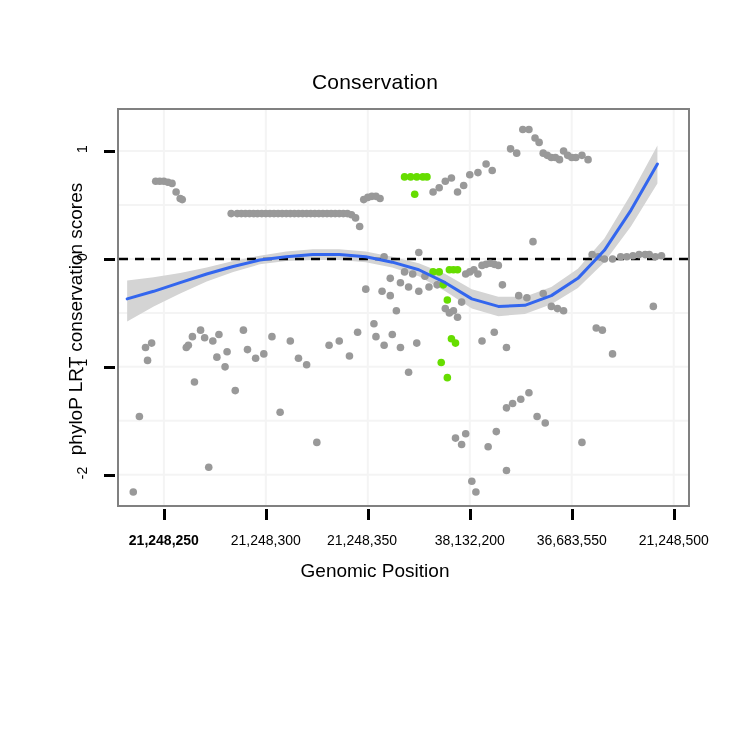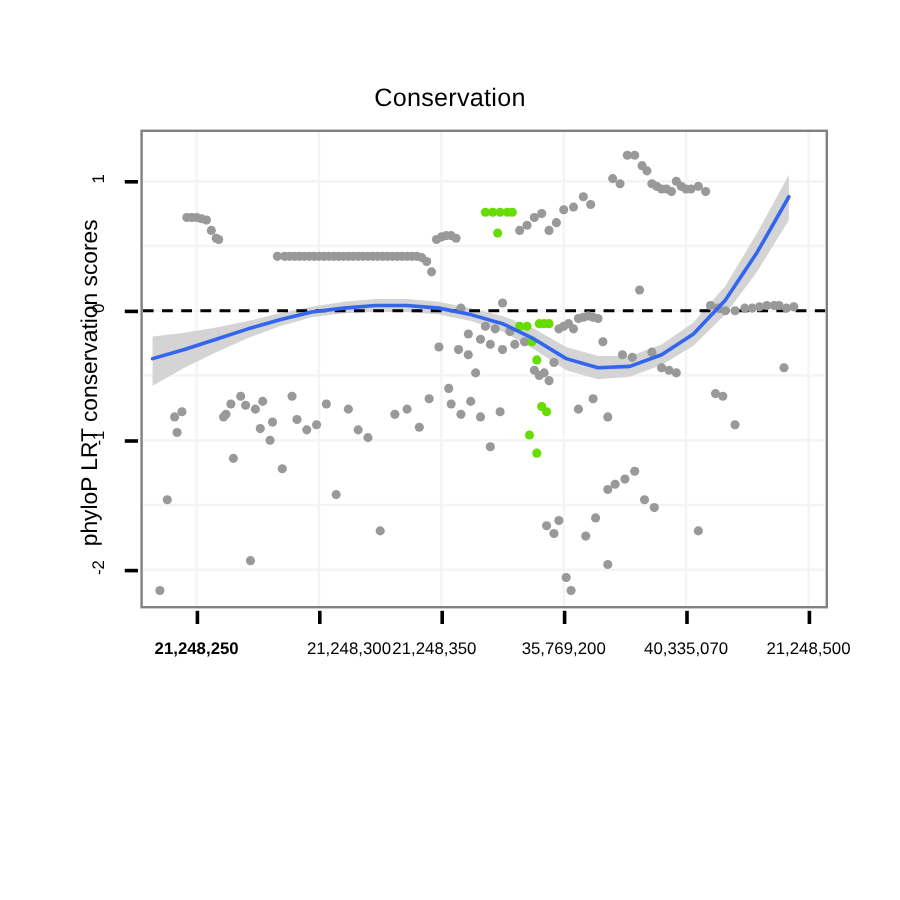--- a/index.html
+++ b/index.html
@@ -64,20 +64,21 @@
   #legend-label{font-size:15px;color:#000;}
 </style>
 </head>
 <body>
 
 <div id="stage">
 
   <div id="chart-title">Conservation</div>
 
   <div id="y-axis-label">phyloP LRT conservation scores</div>
+  <div id="x-axis-label">Genomic Position</div>
 
   <div id="panel">
     <svg id="plotsvg" width="569" height="395">
         <g>
           <line x1="0" x2="569" y1="41.01092896174862" y2="41.01092896174862" stroke="#f4f4f4" stroke-width="2"></line>
           <line x1="0" x2="569" y1="148.93442622950818" y2="148.93442622950818" stroke="#f4f4f4" stroke-width="2"></line>
           <line x1="0" x2="569" y1="256.85792349726773" y2="256.85792349726773" stroke="#f4f4f4" stroke-width="2"></line>
           <line x1="0" x2="569" y1="364.78142076502735" y2="364.78142076502735" stroke="#f4f4f4" stroke-width="2"></line>
           <line x1="0" x2="569" y1="310.81967213114757" y2="310.81967213114757" stroke="#f4f4f4" stroke-width="2"></line>
           <line x1="0" x2="569" y1="202.89617486338798" y2="202.89617486338798" stroke="#f4f4f4" stroke-width="2"></line>
@@ -304,25 +305,25 @@
       <div class="ytick-label" style="top: 141.011px; left: 62px;">1</div>
       <div class="ytick" style="top: 257.934px;"></div>
       <div class="ytick-label" style="top: 248.934px; left: 62px;">0</div>
       <div class="ytick" style="top: 365.858px;"></div>
       <div class="ytick-label" style="top: 356.858px; left: 62px;">-1</div>
       <div class="ytick" style="top: 473.781px;"></div>
       <div class="ytick-label" style="top: 464.781px; left: 62px;">-2</div>
       <div class="xtick" style="left: 162.867px;"></div>
       <div class="xtick-label" style="left: 103.867px; font-weight: bold;">21,248,250</div>
       <div class="xtick" style="left: 264.839px;"></div>
-      <div class="xtick-label" style="left: 205.839px; text-align: right;">21,248,300</div>
+      <div class="xtick-label" style="left: 205.839px;">21,248,300</div>
       <div class="xtick" style="left: 366.81px;"></div>
       <div class="xtick-label" style="left: 302px;">21,248,350</div>
       <div class="xtick" style="left: 468.781px;"></div>
-      <div class="xtick-label" style="left: 409.781px;">35,769,200</div>
+      <div class="xtick-label" style="left: 409.781px;">38,132,200</div>
       <div class="xtick" style="left: 570.753px;"></div>
-      <div class="xtick-label" style="left: 511.753px;">40,335,070</div>
+      <div class="xtick-label" style="left: 511.753px;">36,683,550</div>
       <div class="xtick" style="left: 672.724px;"></div>
       <div class="xtick-label" style="left: 613.724px; text-align: center;">21,248,500</div>
     </div>
 
 
 </div>
 
 </body></html>

